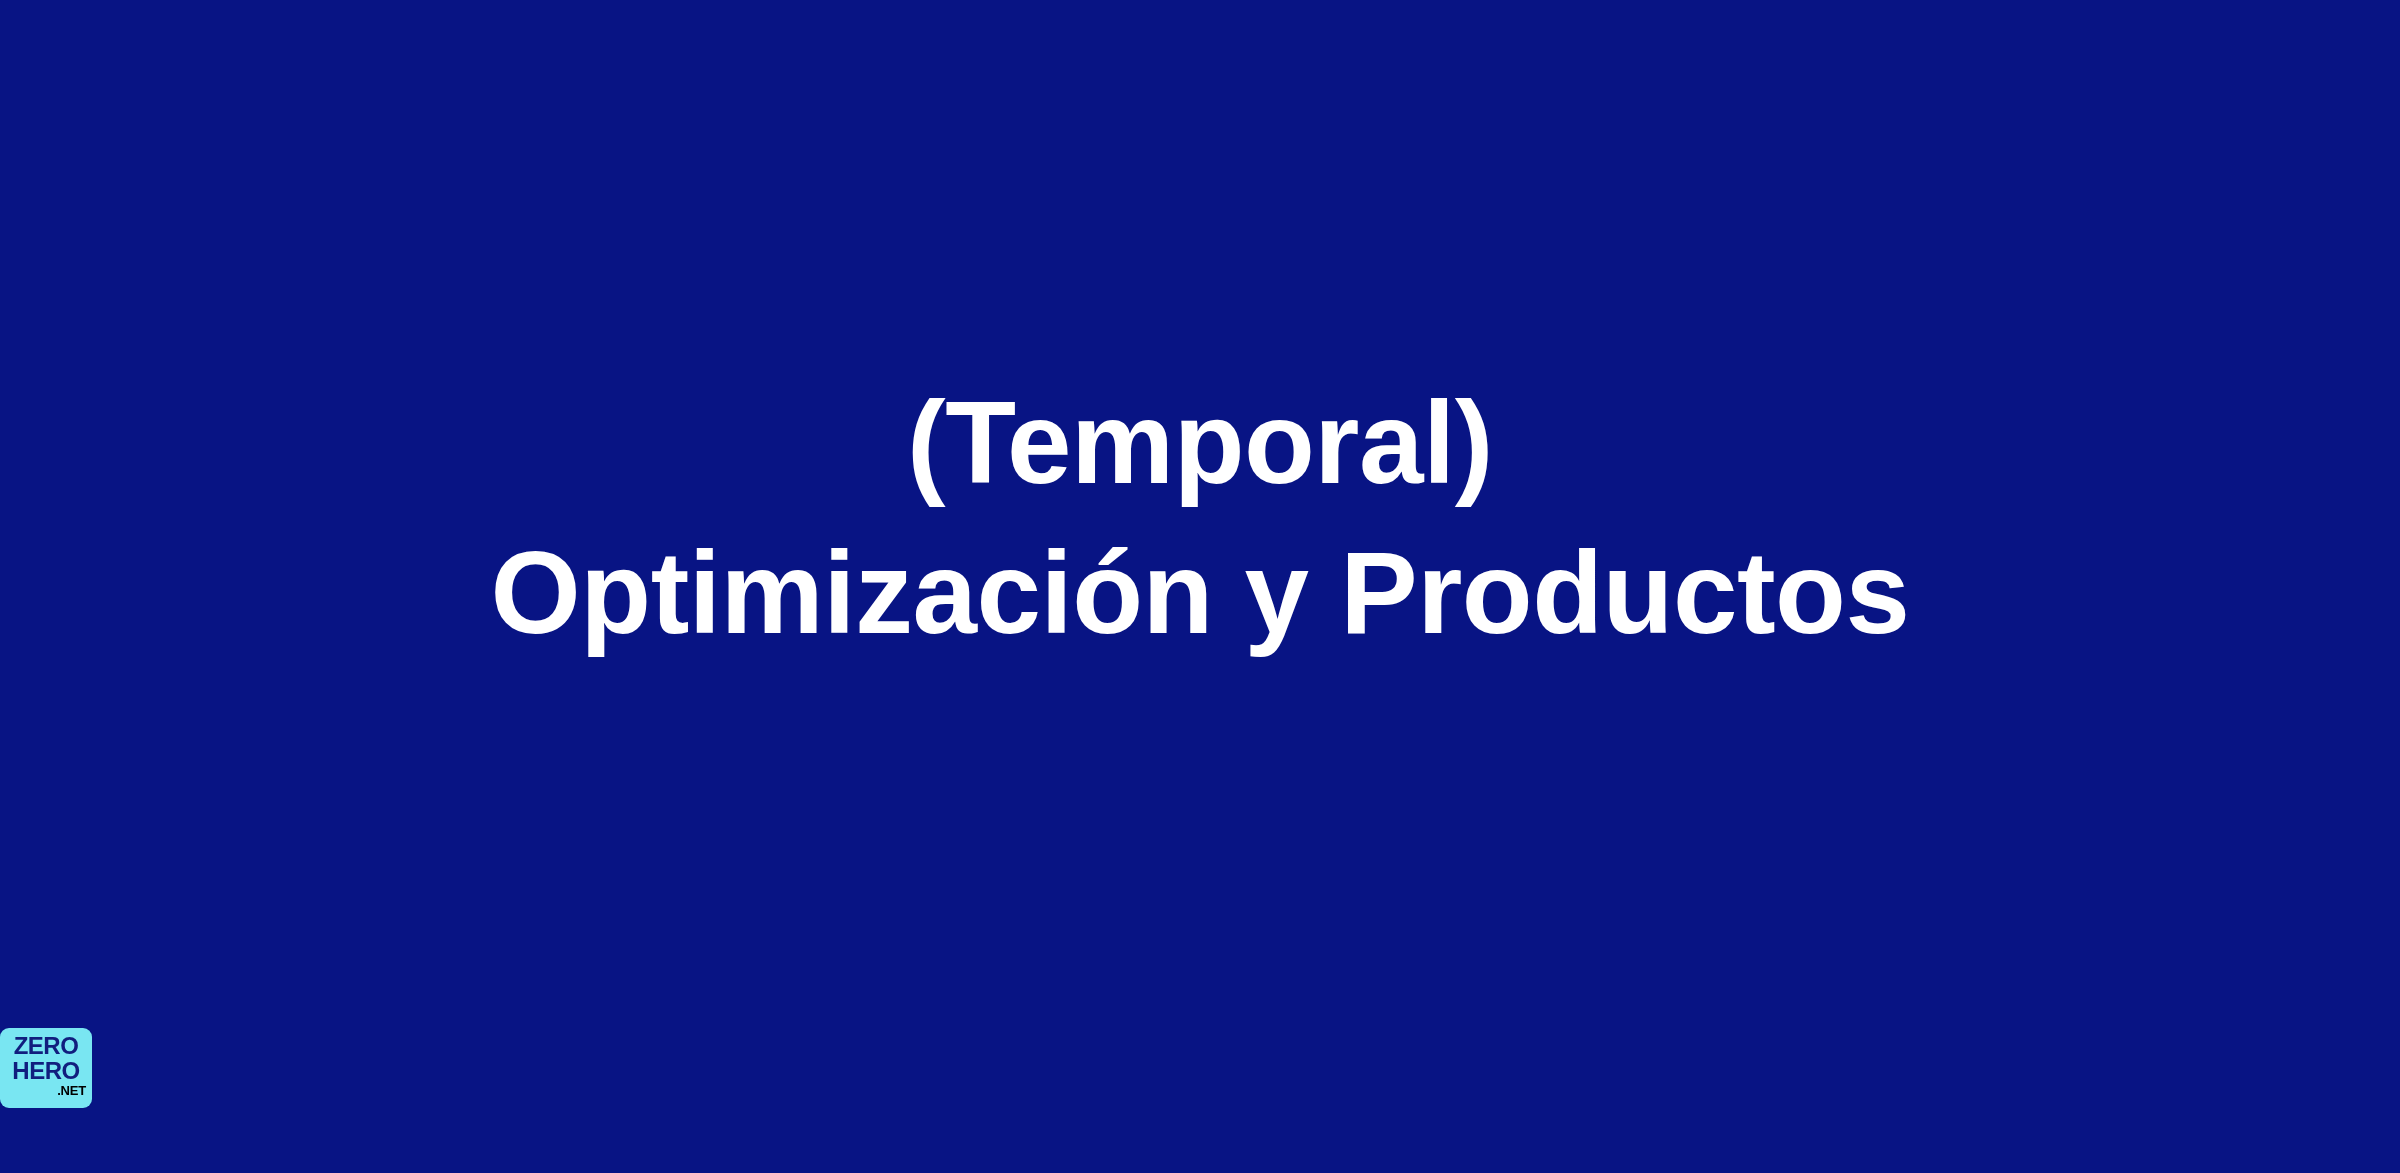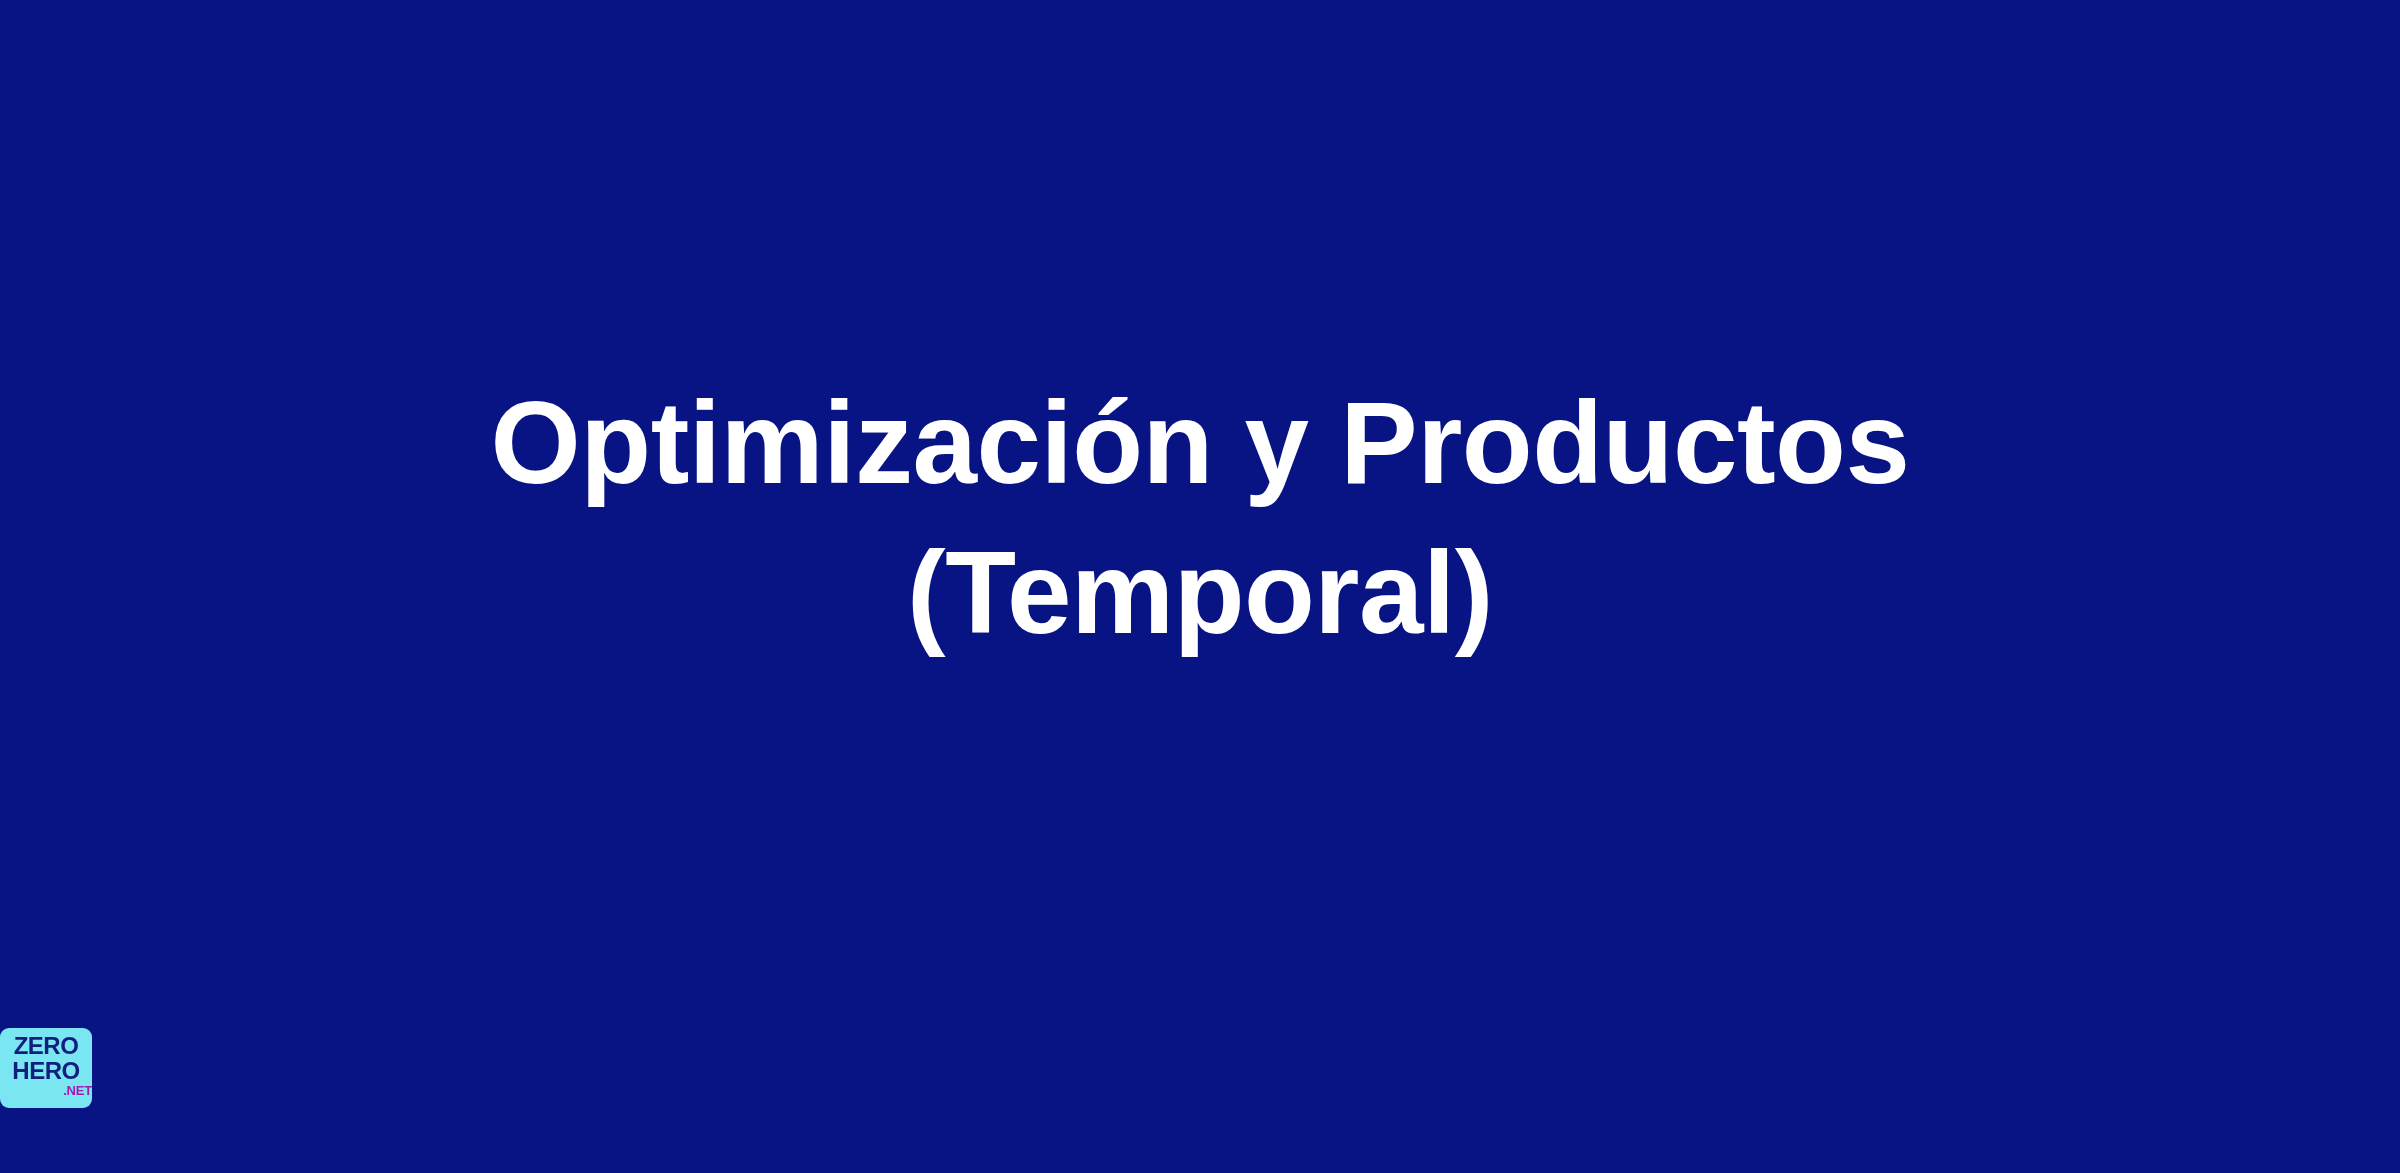--- a/index.html
+++ b/index.html
@@ -83,40 +83,40 @@
     font-family: "Liberation Sans", "DejaVu Sans", sans-serif;
     font-weight: 700;
     font-size: 24px;
     line-height: 25px;
     letter-spacing: -0.5px;
     display: block;
     text-align: center;
   }
 
   .logo-tld {
-    color: #a21caf;
+    color: #000000;
     font-family: "Liberation Sans", "DejaVu Sans", sans-serif;
     font-weight: 700;
     font-size: 13px;
     line-height: 14px;
     letter-spacing: -0.2px;
     display: block;
     align-self: flex-end;
-    margin-right: 0;
+    margin-right: 6px;
     margin-top: 1px;
   }
 </style>
 </head>
 <body>
 
 <div class="slide">
 
   <div class="title-block">
+    <span class="title-line">(Temporal)</span>
     <span class="title-line">Optimización y Productos</span>
-    <span class="title-line">(Temporal)</span>
   </div>
 
   <div class="footer-logo-wrap">
     <div class="logo-badge">
       <span class="logo-word">ZERO</span>
       <span class="logo-word">HERO</span>
       <span class="logo-tld">.NET</span>
     </div>
   </div>
 

